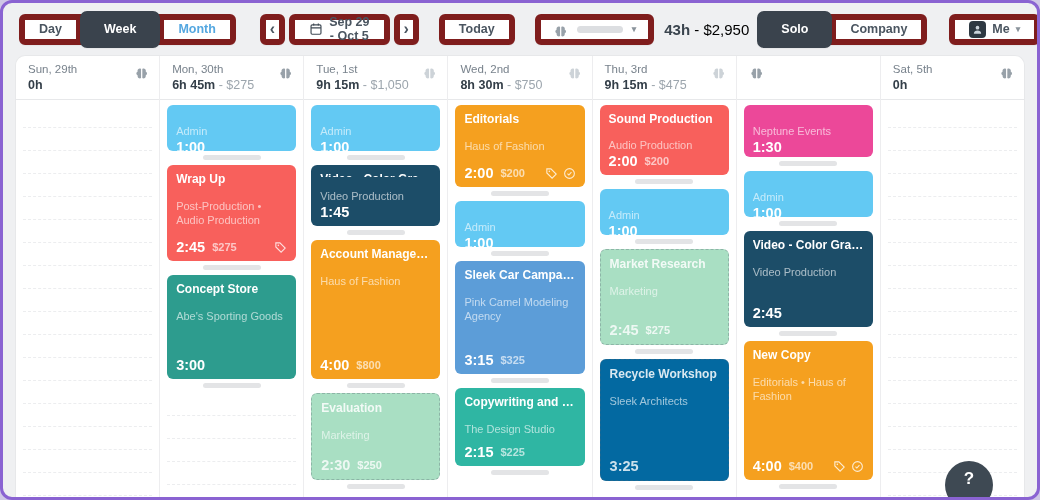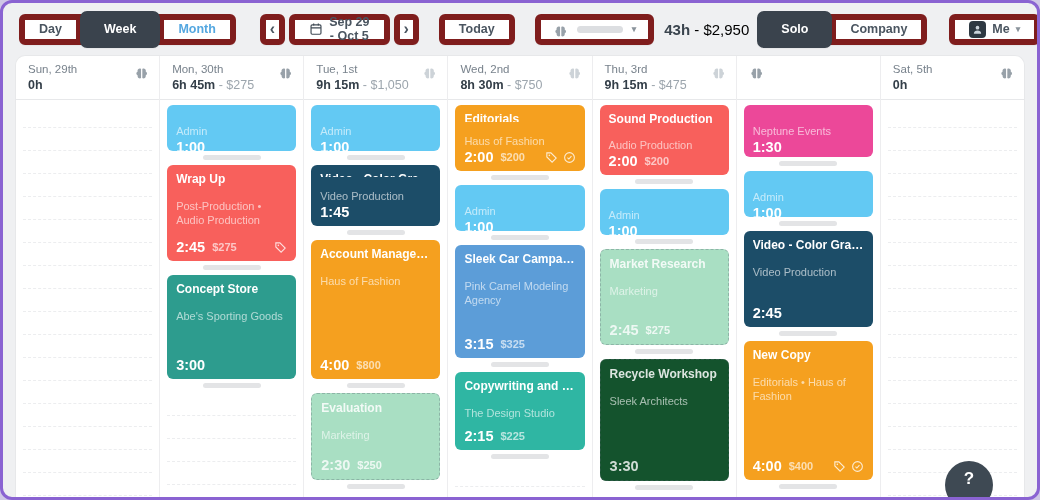--- a/index.html
+++ b/index.html
@@ -345,21 +345,21 @@
         </div>
       </div>
       <span class="memory-icon faint">
         <svg width="15" height="13" viewBox="0 0 24 20">
           <path d="M11.3 2.6C9.9 1.5 7.8 1.7 6.6 3c-.9 1-1.2 2.4-.7 3.6C4.4 7.3 3.5 8.9 3.8 10.5c.2 1.2 1 2.3 2.1 2.8-.4 1.4.1 2.9 1.3 3.8 1.2.9 2.9 1 4.1.2V2.6z"></path>
           <path transform="scale(-1,1) translate(-24.6,0)" d="M11.3 2.6C9.9 1.5 7.8 1.7 6.6 3c-.9 1-1.2 2.4-.7 3.6C4.4 7.3 3.5 8.9 3.8 10.5c.2 1.2 1 2.3 2.1 2.8-.4 1.4.1 2.9 1.3 3.8 1.2.9 2.9 1 4.1.2V2.6z"></path>
         </svg>
       </span>
     </div>
     <div class="day-body">
-          <div class="event" style="height: 66px; background: rgb(245, 160, 31);">
+          <div class="event" style="height: 82px; background: rgb(245, 160, 31);">
     <div class="event-title">Editorials</div>
     <div class="event-subtitle">Haus of Fashion</div>
     <div class="event-footer">
       <span class="event-duration">2:00</span>
       <span class="event-money">$200</span>
       <span class="event-icons">
                 <span><svg width="13" height="13" viewBox="0 0 24 24" fill="none" stroke="#fff" stroke-width="2">
                     <path d="M20.6 13.1 13.1 20.6 3.4 10.9 3.4 3.4 10.9 3.4 20.6 13.1z"></path>
                     <circle cx="8" cy="8" r="1.5" fill="#fff" stroke="none"></circle>
                   </svg></span>
@@ -444,25 +444,25 @@
           <div class="event planned" style="height: 96px; background: rgb(169, 223, 195);">
     <div class="event-title">Market Research</div>
     <div class="event-subtitle">Marketing</div>
     <div class="event-footer">
       <span class="event-duration">2:45</span>
       <span class="event-money">$275</span>
       <span class="event-icons"></span>
     </div>
   </div>
           <div class="event-handle"></div>
-          <div class="event planned" style="height: 122px; background: #14532d;">
+          <div class="event planned" style="height: 122px; background: #0369a1;">
     <div class="event-title">Recycle Workshop</div>
     <div class="event-subtitle">Sleek Architects</div>
     <div class="event-footer">
-      <span class="event-duration">3:30</span>
+      <span class="event-duration">3:25</span>
       <span class="event-money"></span>
       <span class="event-icons"></span>
     </div>
   </div>
           <div class="event-handle"></div>
         </div>
   </div>
       <div class="day-col">
     <div class="day-header">
       <span class="memory-icon solid">

